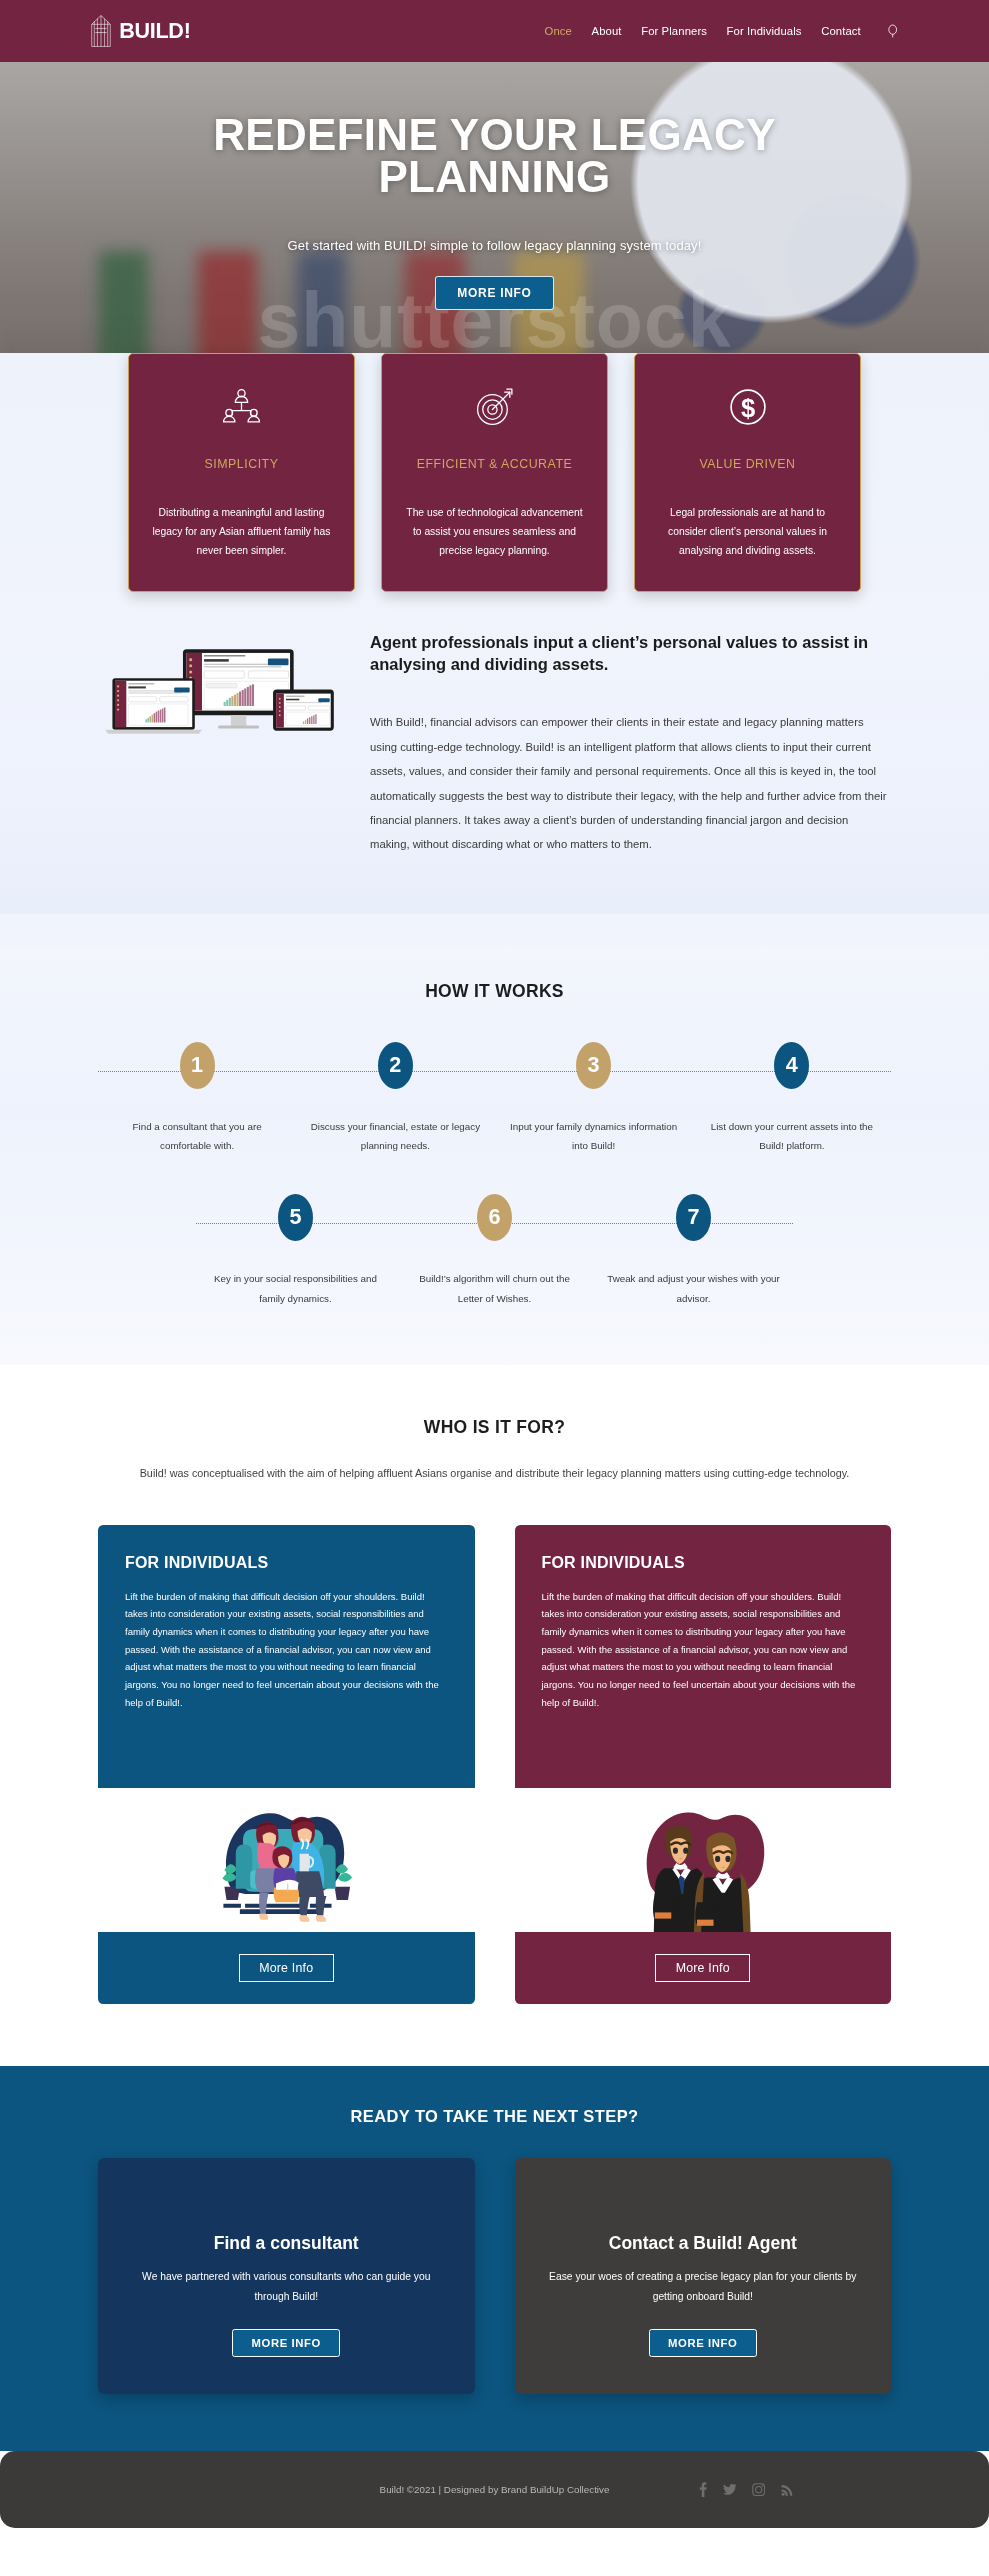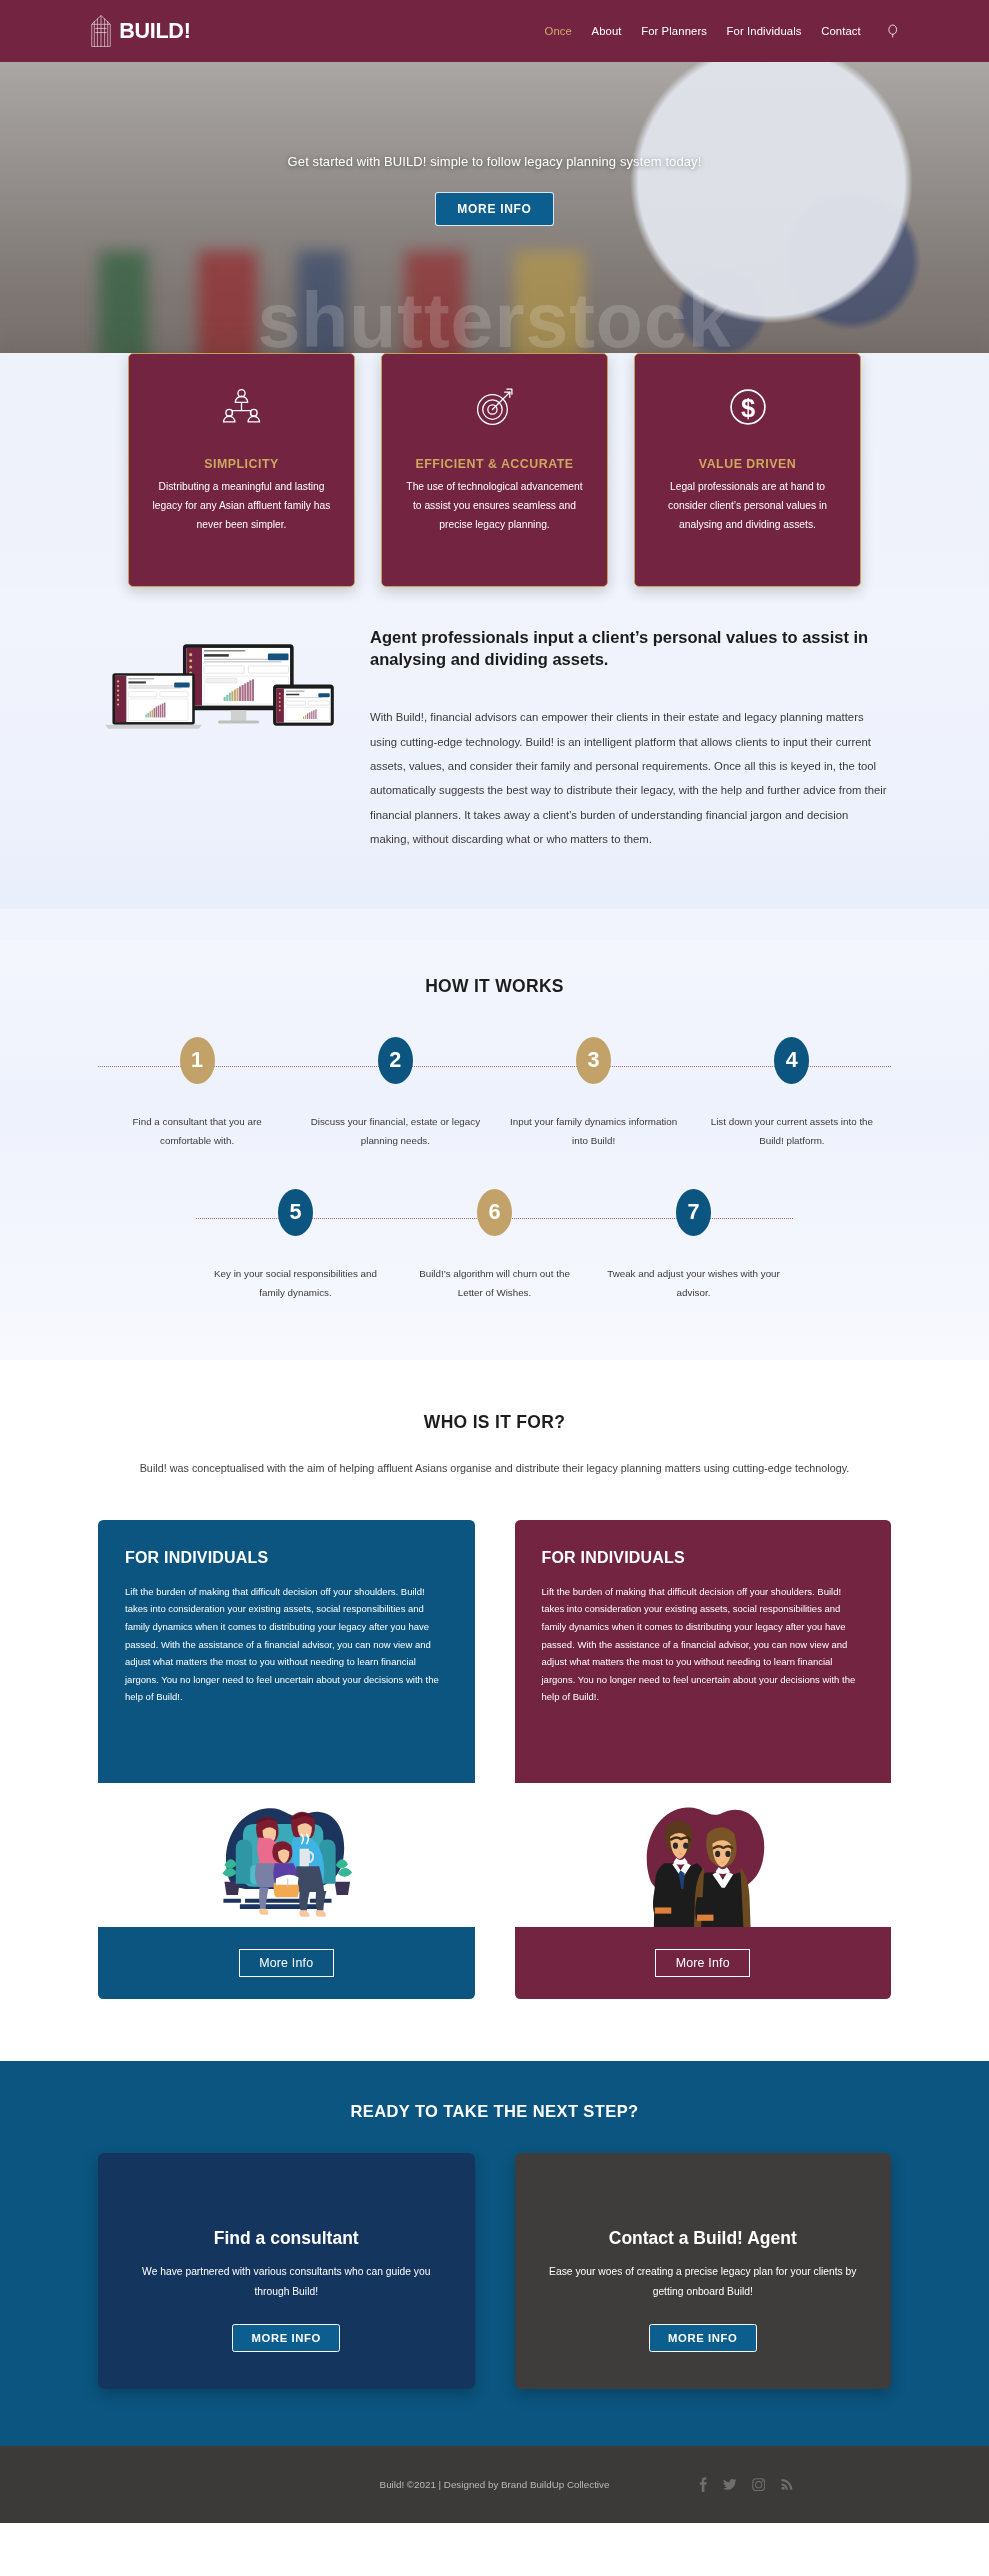--- a/index.html
+++ b/index.html
@@ -98,21 +98,21 @@
     display:flex; justify-content:center; gap:26px; padding:0 98px;
   }
   .feature-card{
     flex:1; max-width:227px; background:#722440; border:1.5px solid #c7a05a;
     border-radius:5.2px; padding:29px 20.6px 31px; text-align:center;
     box-shadow:0 4.1px 13.4px rgba(0,0,0,.18);
     min-height:234px;
   }
   .feature-icon{ height:48px; display:flex; align-items:center; justify-content:center; margin-bottom:26px; }
   .feature-title{
-    color:#cfa75f; font-size:12.4px; font-weight:700; letter-spacing:0.5px; margin-bottom:6px;
+    color:#cfa75f; font-size:12.4px; font-weight:400; letter-spacing:0.5px; margin-bottom:32px;
     text-transform:uppercase;
   }
   .feature-text{ color:#fff; font-size:10.3px; line-height:1.85; }
 
   
   .intro{
     display:flex; align-items:flex-start; gap:30px; padding:36px 98px 57px;
     background:linear-gradient(180deg,#f1f4fc 0%, #eef2fc 60%, #e9eefb 100%);
   }
   .devices{ width:242px; flex:0 0 242px; padding-top:10.3px; }
@@ -207,21 +207,21 @@
     font-family:"Liberation Sans Narrow","Liberation Sans",sans-serif;
   }
   .btn-cta{
     background:#0b5e8e; border:1.5px solid #fff; border-radius:2.6px; color:#fff;
     font-size:11.3px; font-weight:700; letter-spacing:0.6px; padding:7.2px 18.5px; cursor:pointer;
     font-family:"Liberation Sans Narrow","Liberation Sans",sans-serif; text-transform:uppercase;
   }
 
   
   .site-footer{
-    background:#3b3a39; height:77px; display:flex; align-items:center; padding:0 98px;
+    background:#3b3a39; height:77px; display:flex; align-items:center; padding:0 98px;border-radius:15px;
   }
   .footer-copy{
     color:#b9b9b9; font-size:9.8px; margin-left:auto; margin-right:auto;
     font-family:"Liberation Sans Narrow","Liberation Sans",sans-serif;
   }
   .socials{ display:flex; gap:15.5px; align-items:center; position:absolute; right:98px; }
   .social-link{ color:#6f6e6d; display:flex; cursor:pointer; }
   .footer-row{ width:100%; display:flex; align-items:center; position:relative; }
 </style>
 </head>
@@ -254,20 +254,21 @@
           <line x1="13" y1="20" x2="13" y2="26" stroke="#fff" stroke-width="1.6"></line>
         </svg>
       </button>
     </nav>
   </header>
 
   <section class="hero">
     <div class="hero-bg"></div>
     <div class="hero-watermark">shutterstock</div>
     <div class="hero-inner">
+      <h1 class="hero-title">REDEFINE YOUR LEGACY PLANNING</h1>
       <p class="hero-sub">Get started with BUILD! simple to follow legacy planning system today!</p>
       <button class="btn-primary">MORE INFO</button>
     </div>
   </section>
 
   <section class="features-band">
     <div class="features">
       <div class="feature-card">
         <div class="feature-icon">
           <svg width="41" height="38" viewBox="0 0 80 74">

